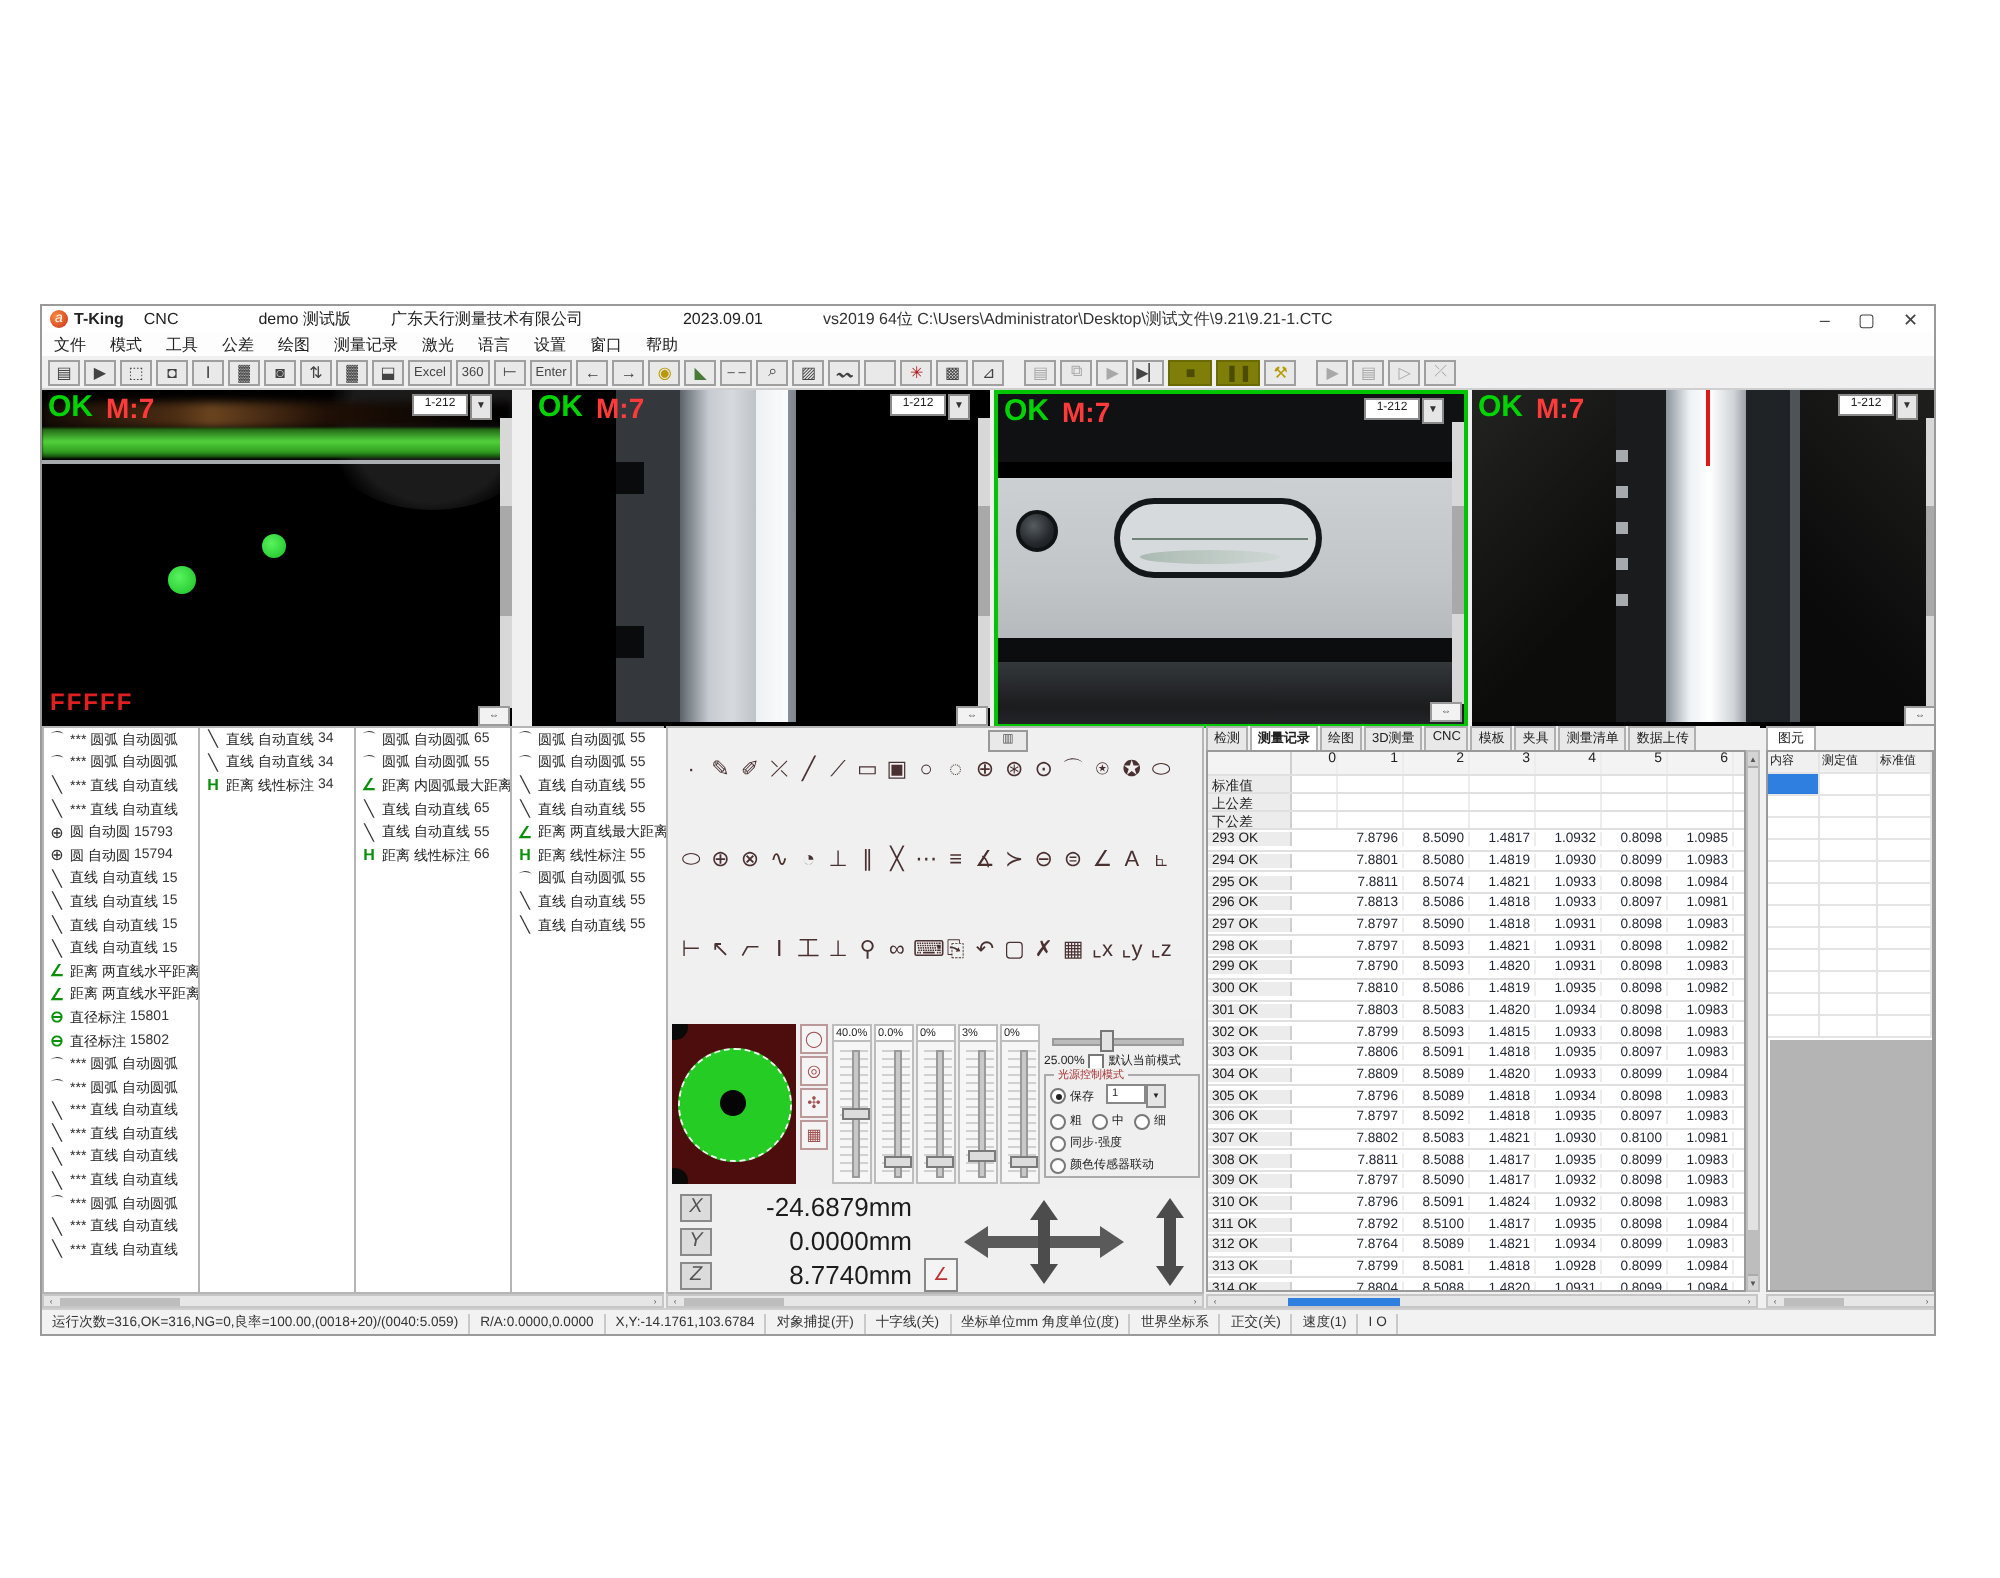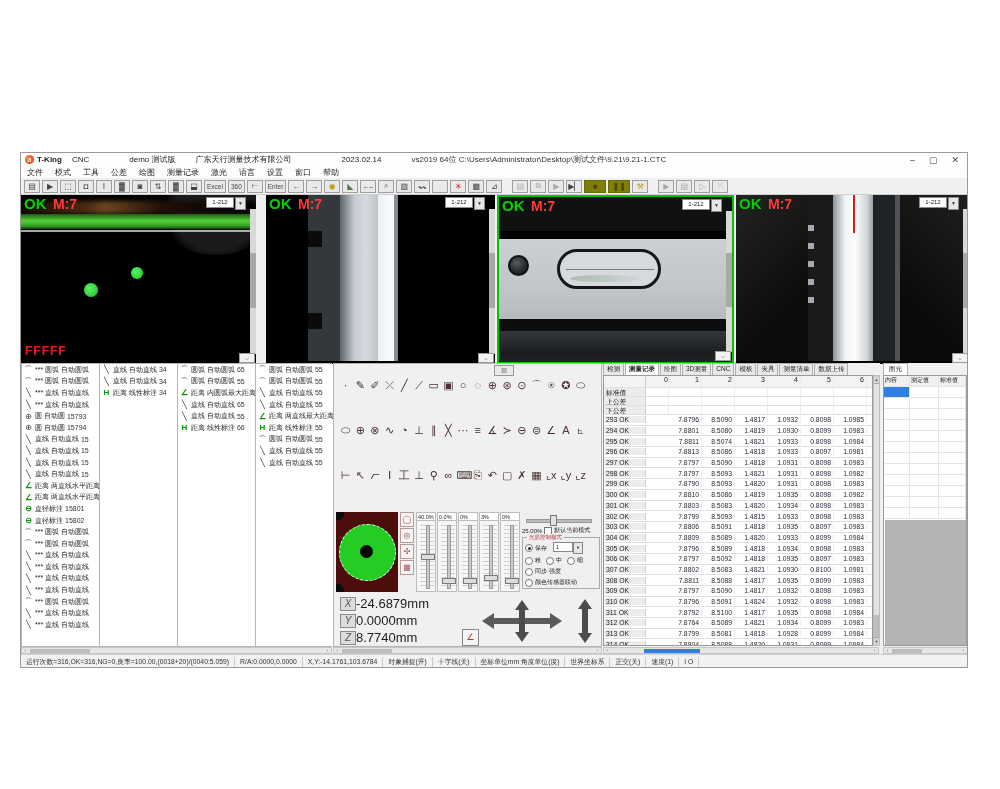--- a/index.html
+++ b/index.html
@@ -136,21 +136,21 @@
   .radio{width:6px;height:6px;border:1px solid #777;border-radius:50%;background:#fff;flex:none;position:relative;}
   .radio.sel:after{content:"";position:absolute;left:1.5px;top:1.5px;width:3px;height:3px;border-radius:50%;background:#222;}
   .combo{display:inline-flex;margin-left:4px;}
   .combo .cv{width:16px;height:8px;border:1px solid #888;background:#fff;font-size:5.5px;line-height:8px;padding-left:2px;}
   .combo .cb{width:8px;height:10px;border:1px solid #888;background:#e5e5e5;font-size:4px;line-height:10px;text-align:center;}
   
   .dro{position:absolute;left:0;top:232px;width:267px;height:50px;}
   .dro-row{position:absolute;left:6px;display:flex;align-items:center;}
   .axis-box{width:14px;height:12px;border:1px solid #8a8a8a;background:#dcdcdc;color:#555;
             font-size:10px;line-height:12px;text-align:center;font-style:italic;flex:none;}
-  .dro-val{width:100px;text-align:left;font-size:13px;color:#1c1c1c;}
+  .dro-val{width:100px;text-align:right;font-size:13px;color:#1c1c1c;}
   .diagbtn{position:absolute;left:128px;top:33px;width:15px;height:15px;background:#f4f4f4;
            border:1px solid #888;font-size:9px;line-height:14px;text-align:center;color:#b33;}
   .jog{position:absolute;left:148px;top:2px;width:118px;height:46px;}
   
   .rpanel{position:absolute;left:582px;top:210px;width:277px;height:290px;background:#f0f0f0;}
   .rtabs{position:absolute;left:0;top:0;height:12px;display:flex;font-size:6.5px;color:#222;white-space:nowrap;}
   .rtab{padding:1px 3px;border:1px solid #b0b0b0;border-bottom:none;background:#e8e8e8;margin-right:1px;}
   .rtab.active{background:#fff;font-weight:bold;}
   .rtable{position:absolute;left:0;top:12px;width:270px;height:271px;background:#fff;
           border:1px solid #9a9a9a;box-sizing:border-box;overflow:hidden;}
@@ -194,21 +194,21 @@
 
 <div class="page">
   <div class="win">
 
     <div class="titlebar">
       <span class="logo">a</span>
       <span class="tb-item" style="font-weight:bold;">T-King</span>
       <span class="tb-item">CNC</span>
       <span class="tb-item" style="margin-left:30px;">demo 测试版</span>
       <span class="tb-item" style="margin-left:10px;">广东天行测量技术有限公司</span>
-      <span class="tb-item" style="margin-left:40px;">2023.02.14</span>
+      <span class="tb-item" style="margin-left:40px;">2023.09.01</span>
       <span class="tb-item tb-path" style="margin-left:20px;">vs2019 64位 C:\Users\Administrator\Desktop\测试文件\9.21\9.21-1.CTC</span>
       <span class="winctl">
         <span>–</span>
         <span>▢</span>
         <span>✕</span>
       </span>
     </div>
 
     <div class="menubar">
         <span class="menu-item">文件</span>

